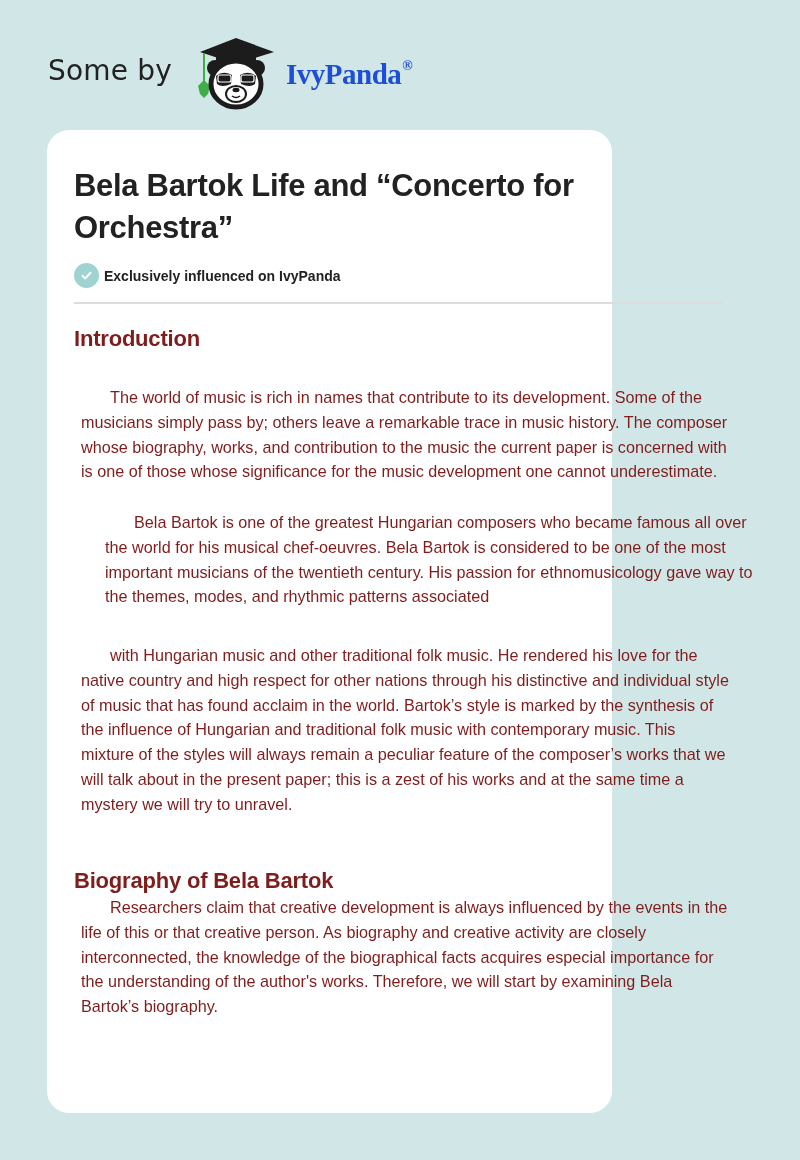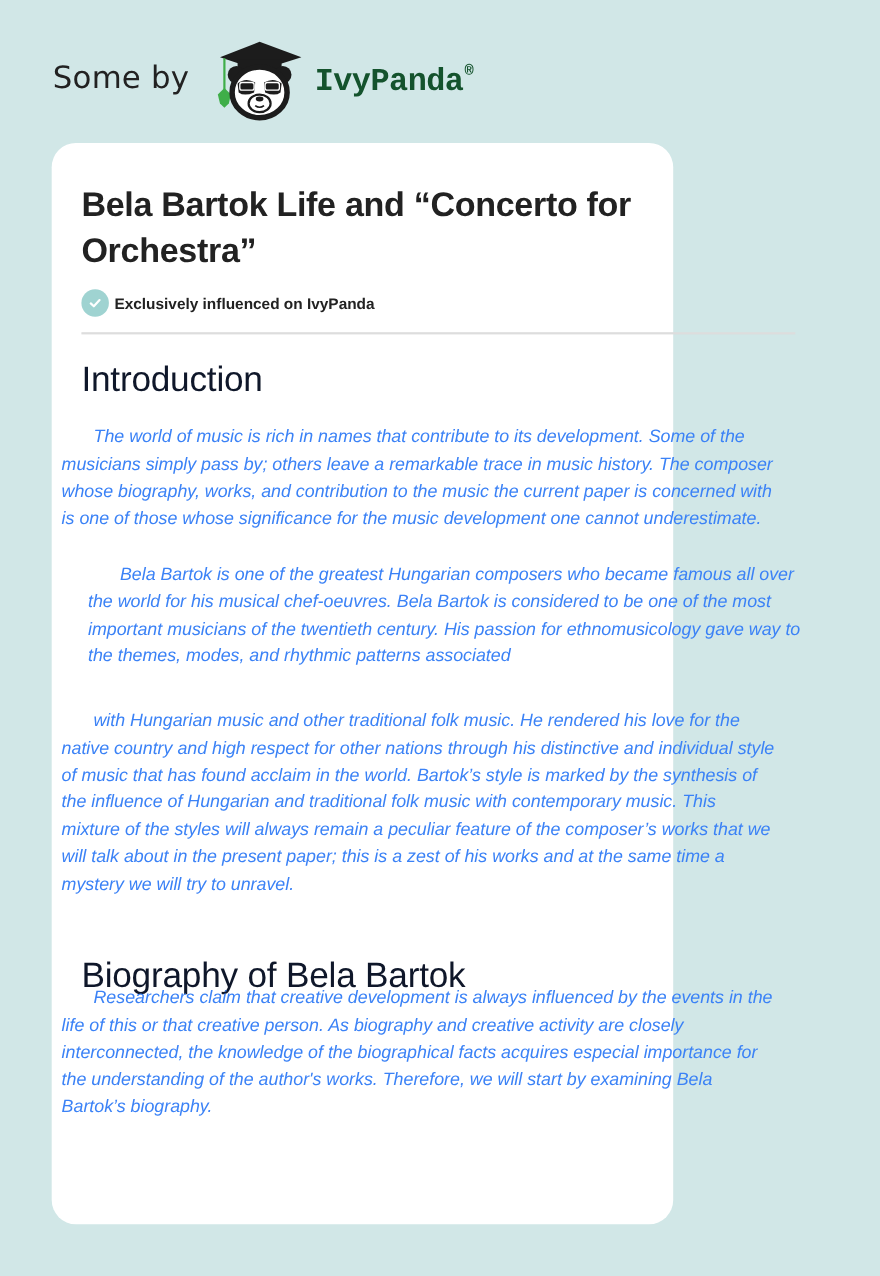--- a/index.html
+++ b/index.html
@@ -22,24 +22,24 @@
     .essay-by {
       font-family: "DejaVu Sans", sans-serif;
       font-size: 28px;
       color: #222;
       letter-spacing: 0.2px;
       margin-right: 18px;
       margin-top: -4px;
     }
     .panda-logo { width: 92px; height: 76px; margin-right: 4px; }
     .brand {
-      font-family: Liberation Mono, monospace;
+      font-family: Liberation Serif, serif;
       font-weight: bold;
       font-size: 29px;
-      color: #14532d;
+      color: #1d4ed8;
       margin-top: 4px;
       letter-spacing: -0.5px;
     }
     .brand sup { font-size: 14px; vertical-align: 14px; margin-left: 1px; }
 
     .card {
       position: absolute;
       left: 47px;
       top: 130px;
       width: 565px;
@@ -77,34 +77,33 @@
       position: absolute;
       left: 27px;
       top: 172px;
       width: 649px;
       height: 2px;
       background: #dddddd;
     }
     .h2 {
       position: absolute;
       left: 27px;
-      font-size: 32px;
-      font-weight: normal;
-      color: #0f172a;
+      font-size: 22px;
+      font-weight: bold;
+      color: #7f1d1d;
       letter-spacing: -0.2px;
     }
     .para {
       position: absolute;
-      left: 9px;
+      left: 34px;
       width: 650px;
       font-size: 16.2px;
       line-height: 24.8px;
-      color: #3b82f6;
+      color: #7f1d1d;
       text-indent: 29px;
-      font-style: italic;
     }
   </style>
 </head>
 <body>
 
 <div class="header">
   <span class="essay-by">Some by</span>
   <svg class="panda-logo" viewBox="0 0 92 76">
 
     <polygon points="10,18 46,4 84,18 46,30" fill="#1c1c1c"></polygon>

